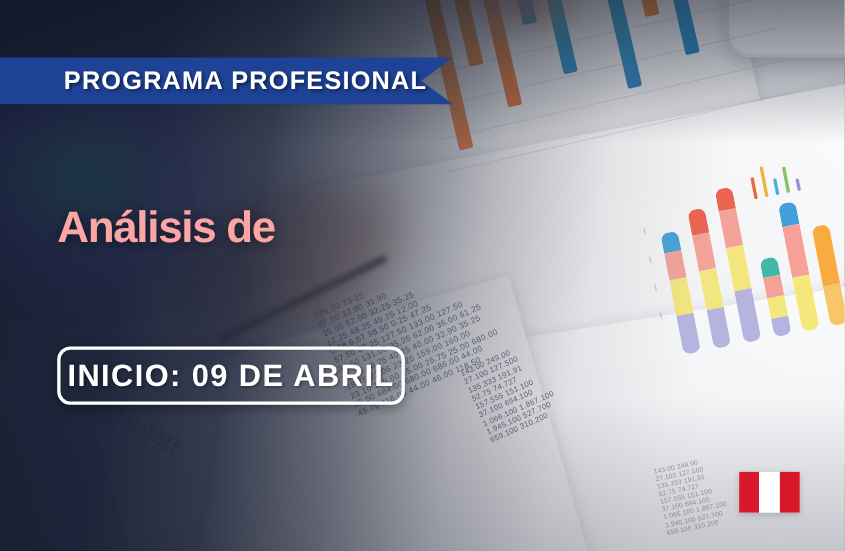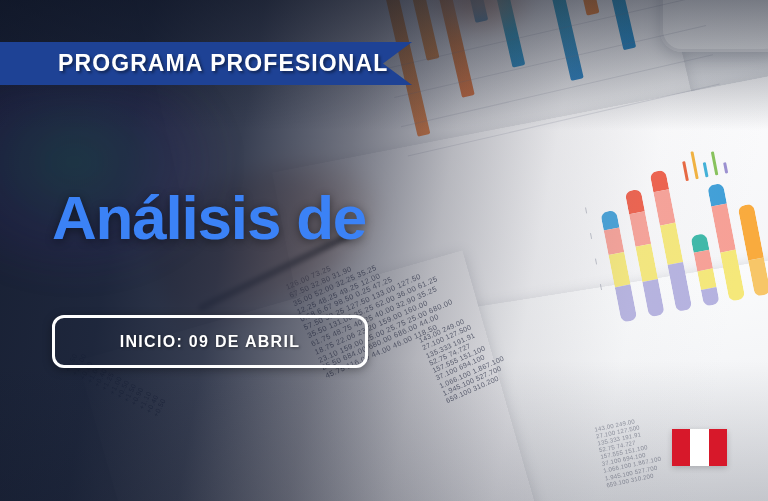--- a/index.html
+++ b/index.html
@@ -92,36 +92,36 @@
   .veil2{position:absolute;inset:0;
     background:linear-gradient(180deg,rgba(12,18,34,.55) 0%,rgba(12,18,34,0) 26%,
       rgba(12,18,34,0) 72%,rgba(12,18,34,.18) 100%);}
   
   .flare{position:absolute;left:-30px;top:82px;width:260px;height:200px;
     background:radial-gradient(ellipse at 40% 40%,
       rgba(32,120,110,.22) 0%, rgba(60,40,130,.14) 45%, rgba(0,0,0,0) 72%);
     filter:blur(12px);}
 
   
-  .ribbon{position:absolute;left:0;top:42px;height:43px;width:412px;
+  .ribbon{position:absolute;left:0;top:52px;height:43px;width:412px;
     background:#1e4295;display:flex;align-items:center;
     clip-path:polygon(0 0, 412px 0, 383px 50%, 412px 100%, 0 100%);
     box-shadow:0 3px 10px rgba(0,0,0,.35);}
   .ribbon-text{color:#fff;font-size:23px;font-weight:bold;letter-spacing:1.1px;
     margin-left:58px;text-shadow:2px 2px 3px rgba(0,0,0,.45);}
 
   .title{position:absolute;left:52px;top:188px;width:430px;
-    color:#3b82f6;font-size:62px;font-weight:bold;line-height:.98;
+    color:#fca5a5;font-size:40px;font-weight:bold;line-height:.98;
     letter-spacing:-1.2px;text-shadow:0 2px 10px rgba(0,0,0,.45);}
   .title .l2{display:block;}
 
   .pill{position:absolute;left:52px;top:315px;height:47px;width:310px;
     border:3px solid #fff;border-radius:12px;display:flex;align-items:center;
     justify-content:center;box-shadow:0 2px 10px rgba(0,0,0,.35);}
-  .pill-text{color:#fff;font-size:16px;font-weight:bold;letter-spacing:1.3px;
+  .pill-text{color:#fff;font-size:28px;font-weight:bold;letter-spacing:1.3px;
     text-shadow:1px 1px 3px rgba(0,0,0,.45);}
 
   .flag{position:absolute;left:672px;top:429px;width:55px;height:37px;
     display:flex;box-shadow:0 2px 6px rgba(0,0,0,.18);}
   .flag span{height:100%;}
   .flag .band-red{width:33.34%;}
   .flag .band-white{width:33.32%;}
 </style>
 </head>
 <body>

